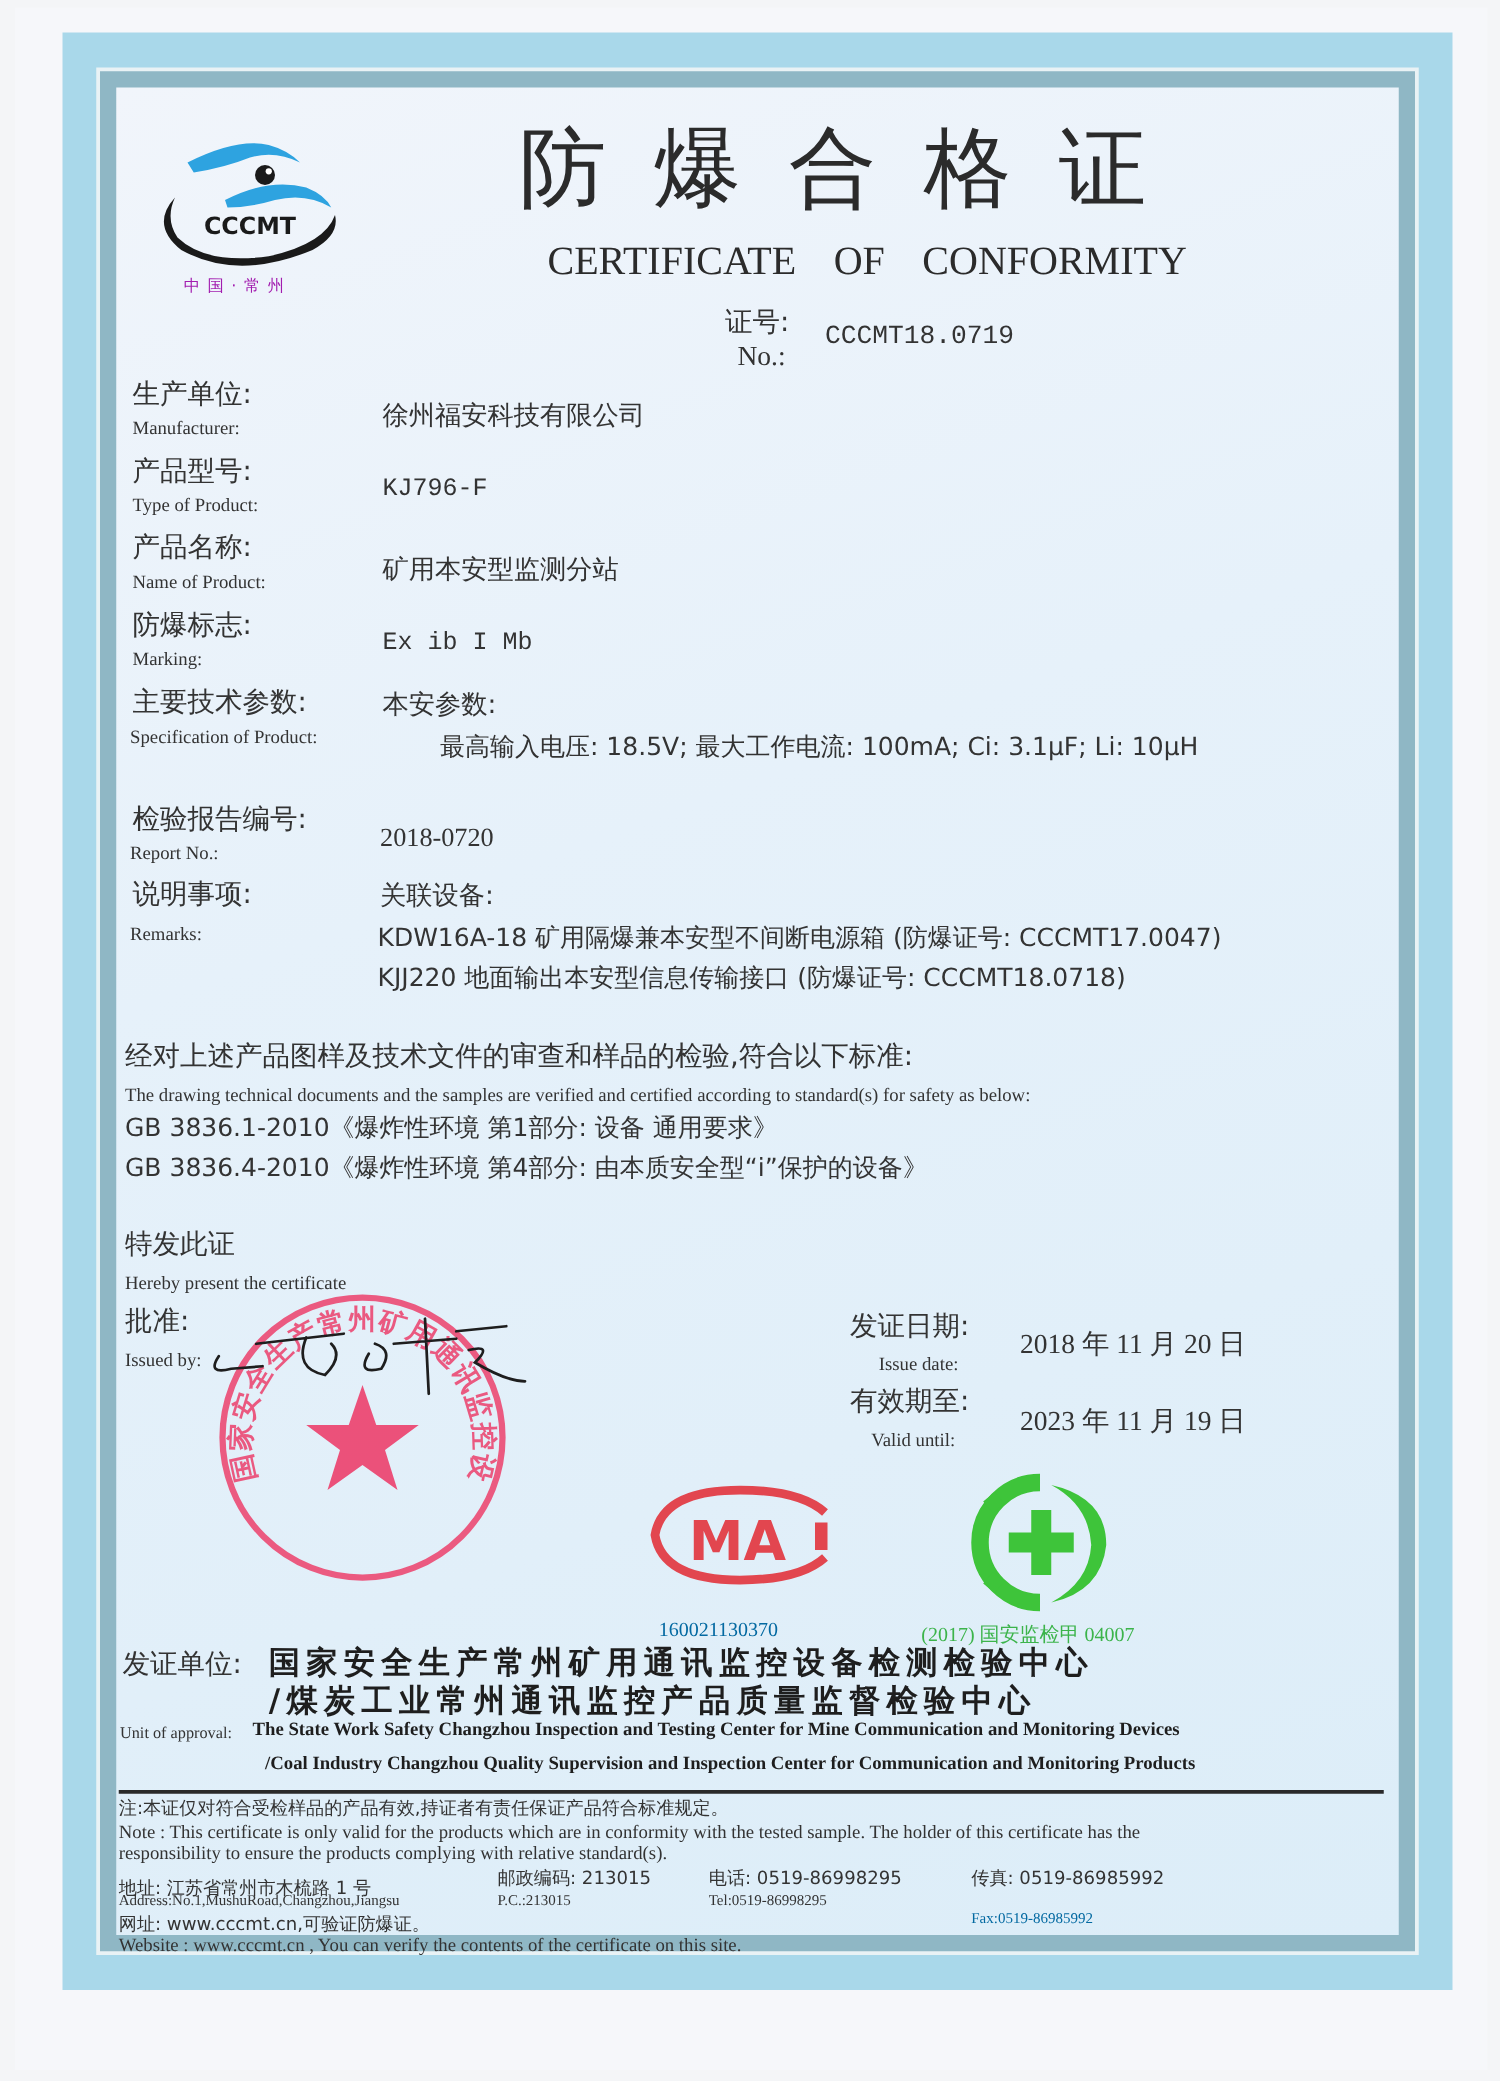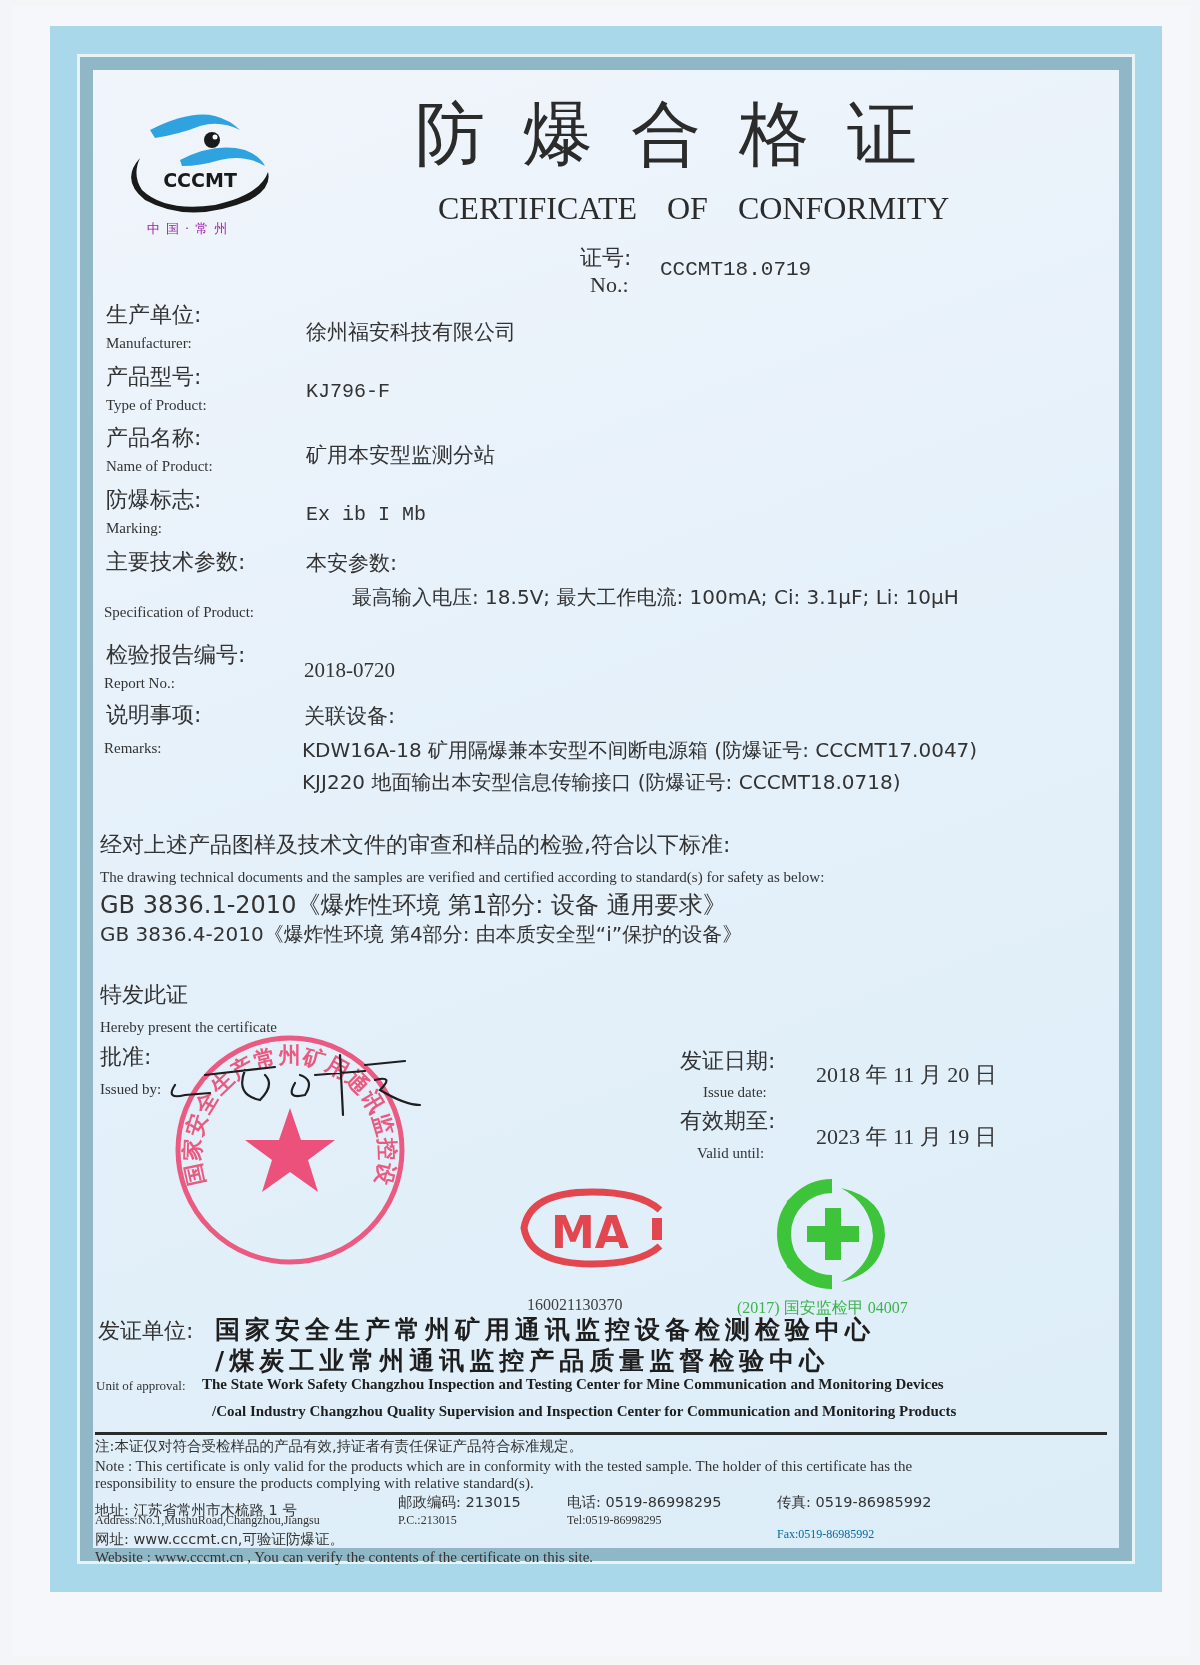--- a/index.html
+++ b/index.html
@@ -29,21 +29,21 @@
 
   .lbl-cn { font-size: 22px; font-family: "DejaVu Sans", sans-serif; color: #333; }
   .lbl-en { font-size: 15px; color: #333; }
   .val { font-size: 21px; color: #333; font-family: "DejaVu Sans", sans-serif; }
   .mono { font-family: "Liberation Mono", monospace; font-size: 20px; color:#333; }
 
   .stamp { position: absolute; left: 170px; top: 1030px; width: 240px; height: 240px; }
   .signature { position: absolute; left: 165px; top: 1045px; width: 260px; height: 80px; }
 
   .cma { position: absolute; left: 520px; top: 1188px; width: 145px; height: 80px; }
-  .cma-num { left: 527px; top: 1296px; font-size: 16px; color: #404040; }
+  .cma-num { left: 527px; top: 1296px; font-size: 16px; color: #0369a1; }
   .safety-logo { position: absolute; left: 775px; top: 1178px; width: 115px; height: 115px; }
   .safety-num { left: 737px; top: 1298px; font-size: 16px; color: #3cb44b; }
 
   .issuer-label { left: 98px; top: 1316px; font-size: 22px; font-family: "DejaVu Sans", sans-serif; color:#333; }
   .issuer-cn { font-size: 25px; font-weight: bold; letter-spacing: 5px; font-family: "DejaVu Sans", sans-serif; color:#1e1e1e; }
   .issuer-en { font-size: 15px; font-weight: bold; color:#1e1e1e; }
 
   .rule { position: absolute; left: 95px; top: 1432px; width: 1012px; height: 3px; background: #2a2a2a; }
 
   .note { font-size: 15px; color:#333; }
@@ -85,37 +85,37 @@
 
 <div class="abs lbl-cn" style="left:106px;top:423px;">产品名称:</div>
 <div class="abs lbl-en" style="left:106px;top:458px;">Name of Product:</div>
 <div class="abs val" style="left:306px;top:441px;">矿用本安型监测分站</div>
 
 <div class="abs lbl-cn" style="left:106px;top:485px;">防爆标志:</div>
 <div class="abs lbl-en" style="left:106px;top:520px;">Marking:</div>
 <div class="abs mono" style="left:306px;top:503px;text-align:right;">Ex ib I Mb</div>
 
 <div class="abs lbl-cn" style="left:106px;top:547px;">主要技术参数:</div>
-<div class="abs lbl-en" style="left:104px;top:604px;">Specification of Product:</div>
+<div class="abs lbl-en" style="left:104px;top:582px;">Specification of Product:</div>
 <div class="abs val" style="left:306px;top:549px;">本安参数:</div>
 <div class="abs val" style="left:352px;top:584px;font-size:20px;">最高输入电压: 18.5V; 最大工作电流: 100mA; Ci: 3.1μF; Li: 10μH</div>
 
 <div class="abs lbl-cn" style="left:106px;top:640px;">检验报告编号:</div>
 <div class="abs lbl-en" style="left:104px;top:675px;">Report No.:</div>
 <div class="abs val" style="left:304px;top:658px;font-family:'Liberation Serif',serif;">2018-0720</div>
 
 <div class="abs lbl-cn" style="left:106px;top:700px;">说明事项:</div>
 <div class="abs lbl-en" style="left:104px;top:740px;">Remarks:</div>
 <div class="abs val" style="left:304px;top:702px;">关联设备:</div>
 <div class="abs val" style="left:302px;top:737px;font-size:20px;">KDW16A-18 矿用隔爆兼本安型不间断电源箱 (防爆证号: CCCMT17.0047)</div>
 <div class="abs val" style="left:302px;top:769px;font-size:20px;">KJJ220 地面输出本安型信息传输接口 (防爆证号: CCCMT18.0718)</div>
 
 <div class="abs lbl-cn" style="left:100px;top:830px;">经对上述产品图样及技术文件的审查和样品的检验,符合以下标准:</div>
 <div class="abs lbl-en" style="left:100px;top:869px;">The drawing technical documents and the samples are verified and certified according to standard(s) for safety as below:</div>
-<div class="abs val" style="left:100px;top:889px;font-size:24px;">GB 3836.1-2010《爆炸性环境 第1部分: 设备 通用要求》</div>
+<div class="abs val" style="left:100px;top:889px;font-size:20px;">GB 3836.1-2010《爆炸性环境 第1部分: 设备 通用要求》</div>
 <div class="abs val" style="left:100px;top:921px;font-size:20px;">GB 3836.4-2010《爆炸性环境 第4部分: 由本质安全型“i”保护的设备》</div>
 
 <div class="abs lbl-cn" style="left:100px;top:980px;">特发此证</div>
 <div class="abs lbl-en" style="left:100px;top:1019px;">Hereby present the certificate</div>
 <div class="abs lbl-cn" style="left:100px;top:1042px;">批准:</div>
 <div class="abs lbl-en" style="left:100px;top:1081px;">Issued by:</div>
 
 <svg class="stamp" viewBox="0 0 240 240">
   <circle cx="120" cy="120" r="112" fill="none" stroke="#ec3f6b" stroke-width="5" opacity="0.85"></circle>
   <defs>

